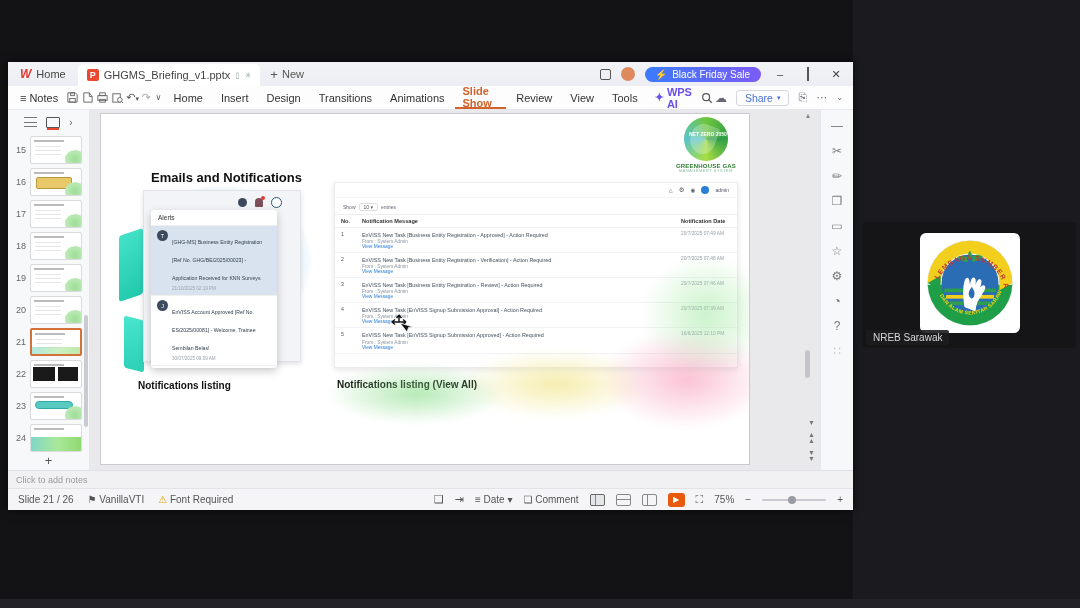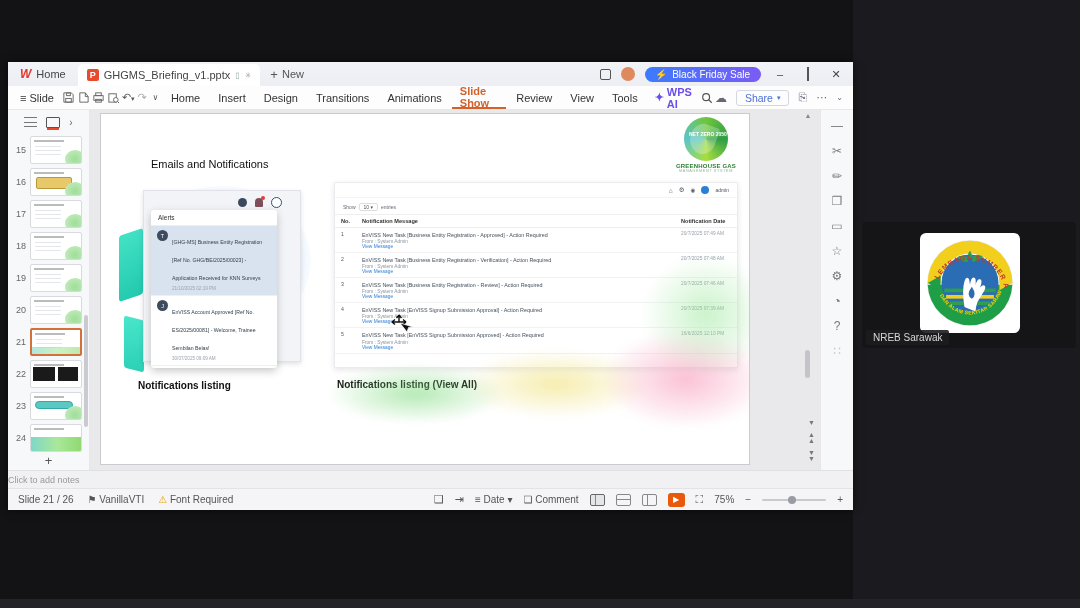--- a/index.html
+++ b/index.html
@@ -60,21 +60,21 @@
   
   .canvas { flex:1; background:#e9e9eb; position:relative; }
   .slide { position:absolute; left:10px; top:3px; width:650px; height:352px; background:#fff; border:1px solid #c9cbd0; overflow:hidden; }
   .v-scroll { position:absolute; right:8px; top:2px; width:8px; bottom:2px; }
   .v-arrow { position:absolute; left:0; width:8px; text-align:center; font-size:7px; color:#888; }
   .v-thumb { position:absolute; left:1px; top:238px; width:5px; height:28px; background:#c3c5ca; border-radius:3px; }
   .nav-cluster { position:absolute; right:5px; bottom:8px; display:flex; flex-direction:column; gap:6px; color:#777; font-size:7px; line-height:6px; text-align:center; }
 
   
   .s-title { position:absolute; left:50px; top:16px; font-size:13.5px; font-weight:bold; color:#101010; }
-  .s-subtitle { position:absolute; left:50px; top:44px; font-size:11px; font-weight:normal; color:#101010; }
+  .s-subtitle { position:absolute; left:50px; top:56px; font-size:13px; font-weight:bold; color:#101010; }
   .s-logo { position:absolute; right:10px; top:3px; width:66px; text-align:center; }
   .s-logo-circle { width:44px; height:44px; margin:0 auto; border-radius:50%; background:conic-gradient(#6ec63f,#2f9e46,#a7dd42,#5cc4c9,#6ec63f); position:relative; overflow:hidden; }
   .s-logo-circle:before { content:""; position:absolute; left:6px; top:7px; width:26px; height:30px; background:#fff; opacity:.25; border-radius:50% 10% 50% 60%; transform:rotate(20deg); }
   .s-logo-net { position:absolute; left:5px; top:15px; font-size:5px; font-weight:bold; color:#fff; line-height:1.1; text-align:left; }
   .s-logo-t1 { font-size:6px; font-weight:bold; color:#2e7d32; margin-top:2px; letter-spacing:.2px; }
   .s-logo-t2 { font-size:3.8px; color:#8b9; letter-spacing:.6px; }
   .s-caption { position:absolute; font-size:10px; font-weight:bold; color:#111; }
 
   .mock-left { position:absolute; left:30px; top:66px; width:200px; height:200px; }
   .blue-blob { position:absolute; left:0px; top:6px; width:180px; height:150px; background:radial-gradient(ellipse at center,#d9edfb 0%,#e8f4fd 60%,transparent 75%); border-radius:50%; }
@@ -113,21 +113,21 @@
   .wave-y { position:absolute; left:360px; top:235px; width:190px; height:70px; background:radial-gradient(ellipse,rgba(240,225,120,.6),transparent 70%); filter:blur(3px); }
   .wave-p { position:absolute; left:500px; top:215px; width:170px; height:100px; background:radial-gradient(ellipse,rgba(248,160,190,.65),transparent 70%); filter:blur(3px); }
   .wave-g2 { position:absolute; left:540px; top:140px; width:130px; height:120px; background:radial-gradient(ellipse,rgba(150,230,150,.5),transparent 70%); filter:blur(4px); }
 
   .cursor { position:absolute; left:290px; top:200px; }
 
   
   .right-tools { width:33px; background:#f7f8fa; border-left:1px solid #e6e7eb; display:flex; flex-direction:column; align-items:center; gap:13px; padding-top:10px; color:#777; font-size:12px; }
   .right-tools span { line-height:1; }
 
-  .notes-bar { height:18px; background:#f1f1f4; border-top:1px solid #dfe0e4; font-size:9px; color:#999; display:flex; align-items:center; padding-left:0; }
+  .notes-bar { height:18px; background:#f1f1f4; border-top:1px solid #dfe0e4; font-size:9px; color:#999; display:flex; align-items:center; padding-left:8px; }
   .status-bar { height:22px; background:#f5f5f8; border-top:1px solid #e2e3e7; display:flex; align-items:center; font-size:10px; color:#555; padding:0 10px; gap:3px; }
   .sb-left { display:flex; align-items:center; gap:14px; }
   .sb-right { margin-left:auto; display:flex; align-items:center; gap:11px; }
   .warn-tri { color:#e6a817; font-size:10px; }
   .view-ico { width:15px; height:12px; border:1.2px solid #888; border-radius:2px; position:relative; }
   .view-ico.active { background:#e4e6ea; border-color:#666; }
   .view-ico.split:after { content:""; position:absolute; left:4px; top:0; bottom:0; border-left:1.2px solid #888; }
   .view-ico.grid:after { content:""; position:absolute; left:0; right:0; top:4.5px; border-top:1.2px solid #888; }
   .play-btn { width:17px; height:14px; background:#e8590c; border-radius:3px; color:#fff; font-size:8px; display:flex; align-items:center; justify-content:center; }
   .zoom-track { width:64px; height:2px; background:#c8cad0; border-radius:1px; position:relative; }
@@ -170,21 +170,21 @@
         </span>
         <span class="win-btn">–</span>
         <span class="win-btn"><span class="restore-box"></span></span>
         <span class="win-btn">✕</span>
       </div>
     </div>
 
     <div class="toolbar">
       <span class="file-btn">
         <span>≡</span>
-        <span>Slide</span>
+        <span>Notes</span>
       </span>
       <span class="tool-ico"><svg width="13" height="13" viewBox="0 0 14 14">
             <path d="M2 2h8l2 2v8H2z" fill="none" stroke="#666"></path>
             <rect x="4" y="8" width="6" height="4" fill="none" stroke="#666"></rect>
             <rect x="5" y="2" width="4" height="3" fill="none" stroke="#666"></rect>
           </svg></span>
       <span class="tool-ico"><svg width="13" height="13" viewBox="0 0 14 14">
             <path d="M3 2h6v4h3v6H3z" fill="none" stroke="#666"></path>
             <path d="M9 2l3 4" stroke="#666"></path>
           </svg></span>

